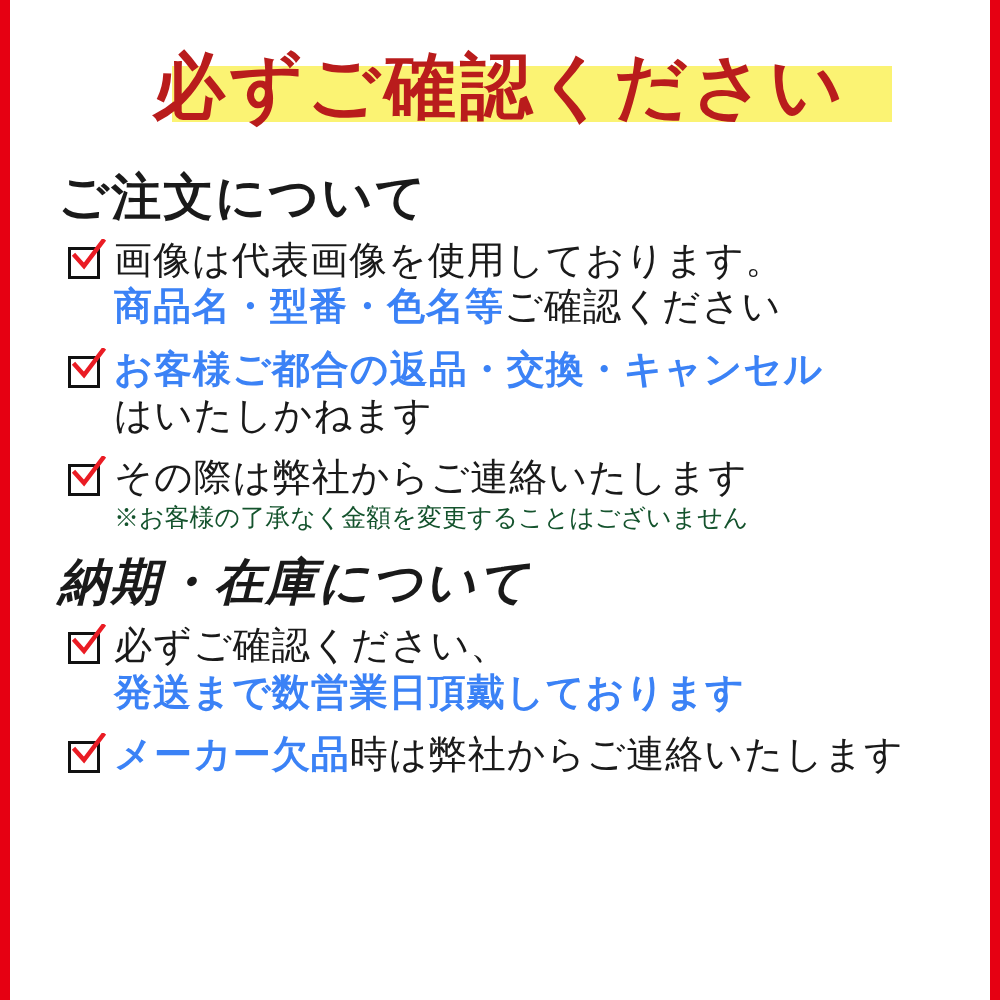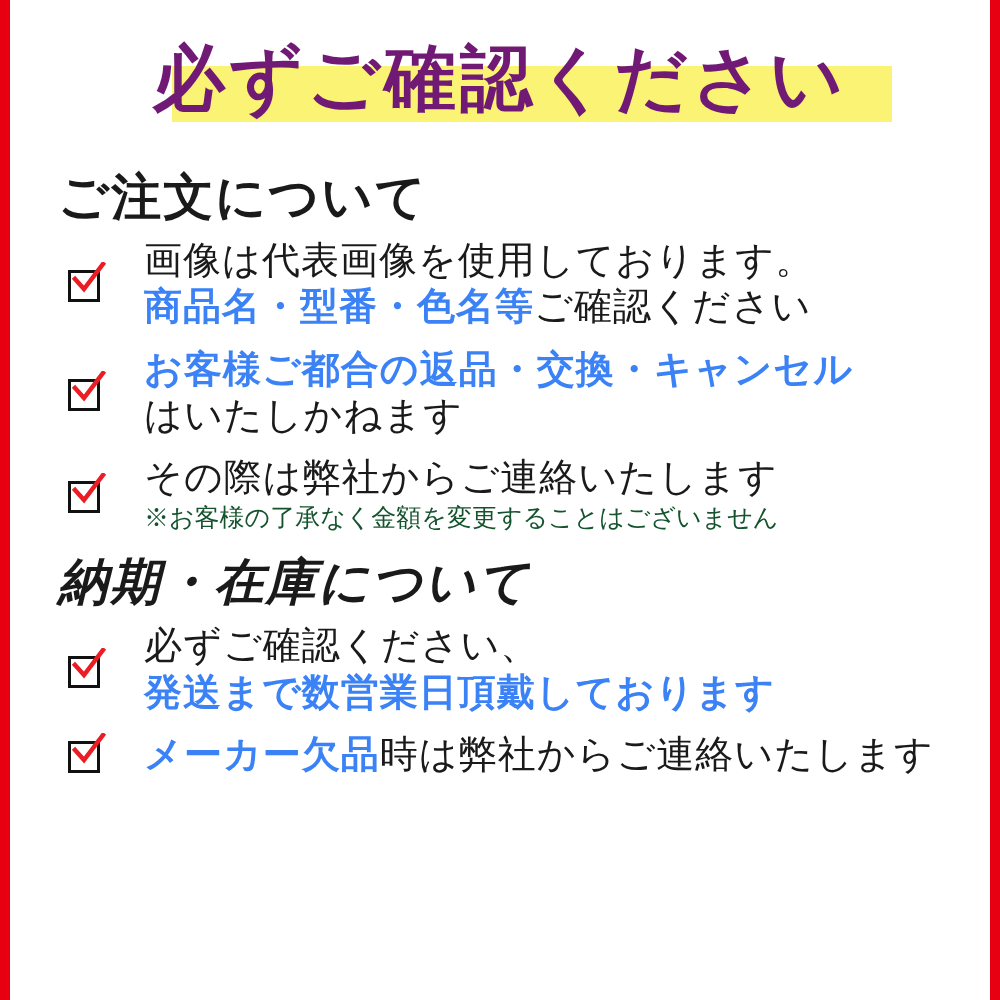--- a/index.html
+++ b/index.html
@@ -49,51 +49,50 @@
     position: absolute;
     left: 132px;
     top: 40px;
     width: 720px;
     height: 56px;
     background: #fbf373;
   }
   .banner-title {
     position: absolute;
     left: 0;
-    top: 12px;
+    top: 20px;
     width: 100%;
     text-align: center;
     font-size: 72px;
     line-height: 1.1;
     font-weight: 700;
     letter-spacing: 4px;
-    color: #701a75;
+    color: #b91c1c;
     font-family: "DejaVu Serif", "Liberation Serif", serif;
   }
 
   
   .section-heading {
     font-size: 50px;
     font-weight: 700;
     color: #1a1a1a;
     letter-spacing: 2px;
     margin: 0 0 6px 18px;
     font-family: "DejaVu Serif", "Liberation Serif", serif;
   }
   .section-heading.second {
     margin-top: 16px;
     font-style: italic;
   }
 
   
   .item {
     display: flex;
-    align-items: center;
+    align-items: flex-start;
     margin: 0 0 16px 26px;
-    gap: 30px;
   }
   .item.tight { margin-bottom: 10px; }
 
   .check-icon {
     flex: 0 0 auto;
     width: 40px;
     height: 40px;
     margin: 6px 8px 0 0;
     position: relative;
   }

